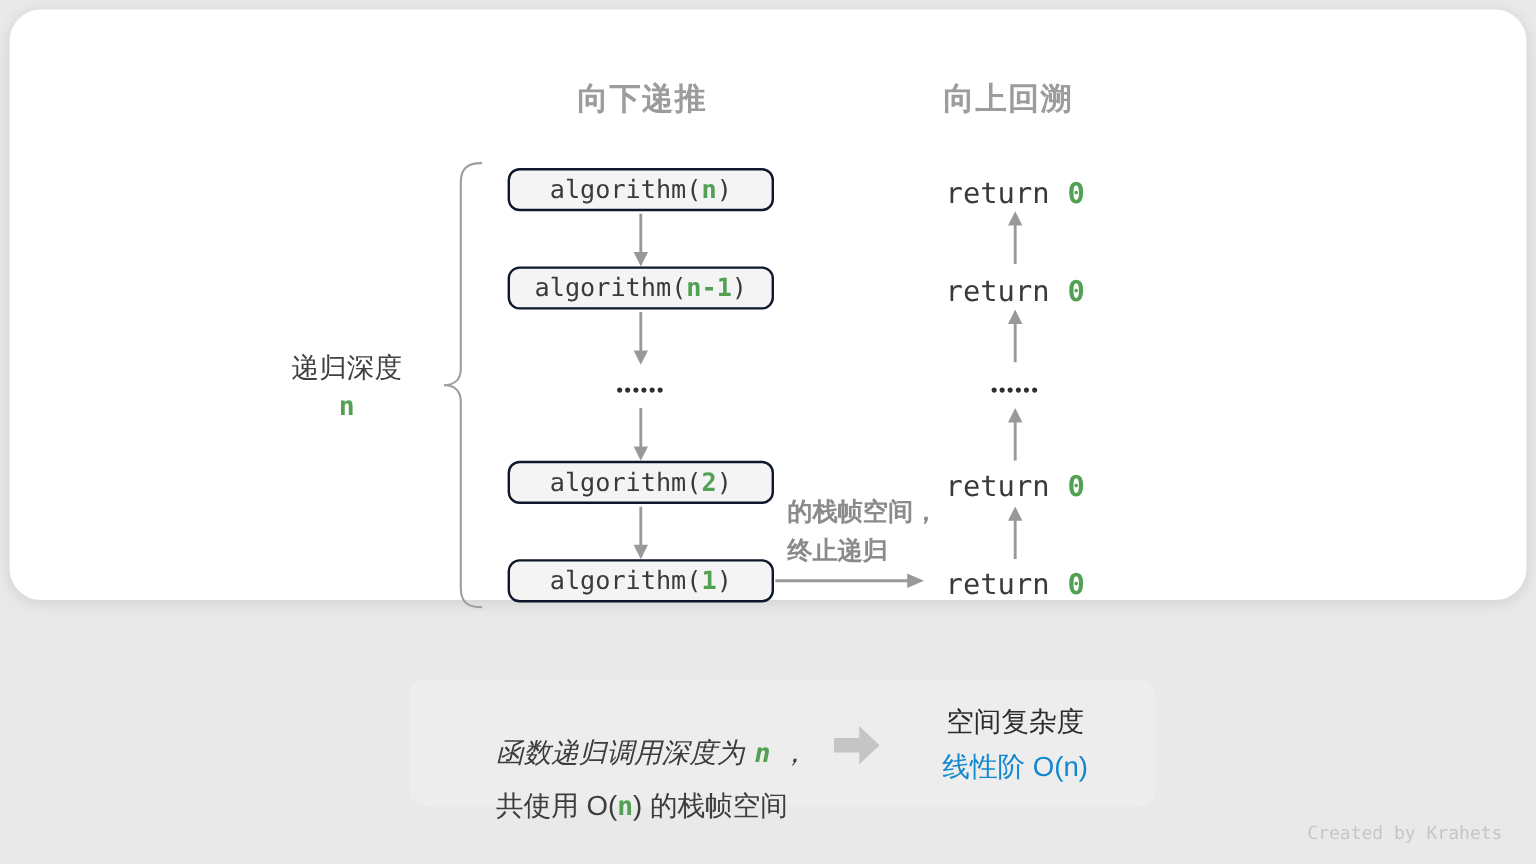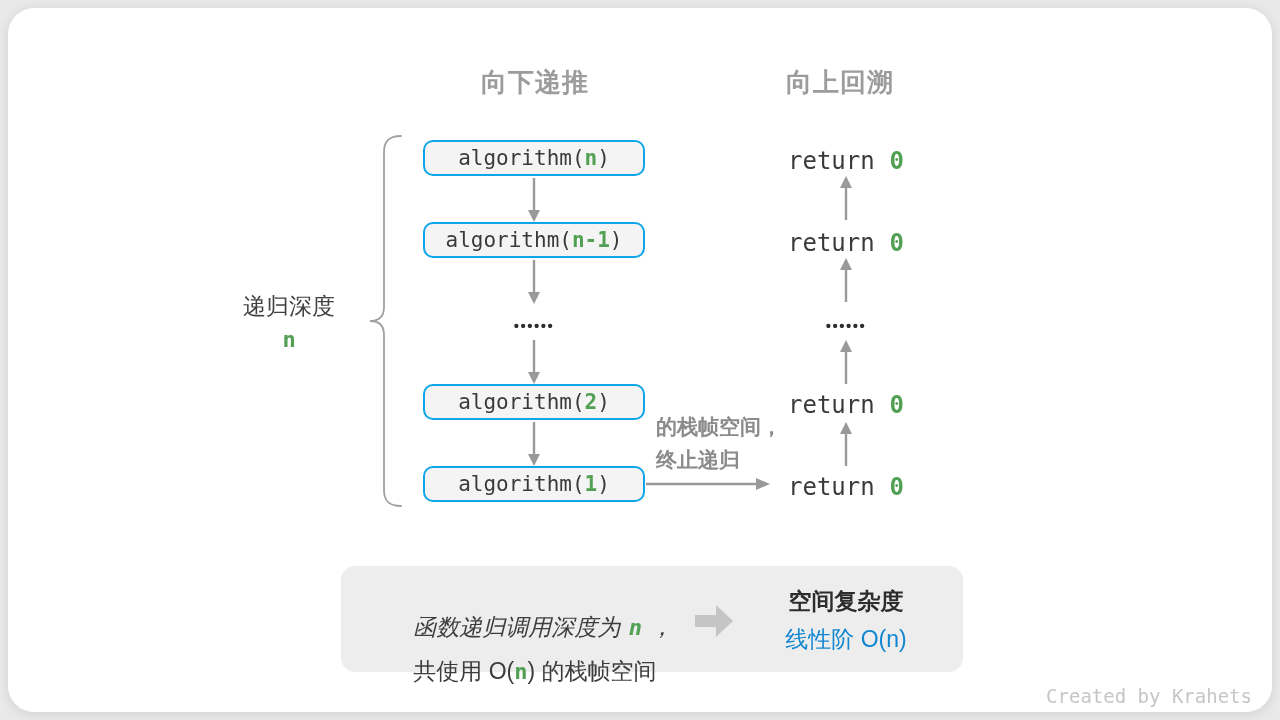--- a/index.html
+++ b/index.html
@@ -2,33 +2,33 @@
 <html><head>
 <meta charset="utf-8">
 <style>
   html, body { margin: 0; padding: 0; }
   .stage {
     position: relative; width: 1280px; height: 720px;
     background: #e9e9e9; overflow: hidden;
     font-family: "Liberation Sans", sans-serif;
   }
   .card {
-    position: absolute; left: 8px; top: 8px; width: 1264px; height: 704px;
+    position: absolute; left: 8px; top: 8px; width: 1264px; height: 492px;
     background: #ffffff; border-radius: 26px;
     box-shadow: 0 2px 12px rgba(0,0,0,0.10);
   }
   .hdr {
     position: absolute; top: 57px; width: 220px; text-align: center;
     font-size: 26px; font-weight: bold; color: #9c9c9c; letter-spacing: 1px;
   }
   .hdr-down { left: 417px; }
   .hdr-up { left: 722px; }
   .call-box {
     position: absolute; left: 415px; width: 222px; height: 36px;
-    background: #f4f4f4; border: 2px solid #0ea5e9; border-radius: 10px;
+    background: #f4f4f4; border: 2px solid #0f172a; border-radius: 10px;
     box-sizing: border-box; display: flex; align-items: center; justify-content: center;
     font-family: "DejaVu Sans Mono", monospace; font-size: 21px; color: #3a3a3a;
   }
   .green { color: #52a053; font-weight: bold; }
   .ret-row {
     position: absolute; left: 758px; width: 160px; text-align: center;
     font-family: "DejaVu Sans Mono", monospace; font-size: 24px; color: #3a3a3a;
     display: flex; justify-content: center; column-gap: 0.62em;
   }
   .dots {
@@ -63,29 +63,29 @@
   .sum-line1 { top: 577px; font-style: italic; }
   .sum-line2 { top: 621px; }
   .sum-var {
     font-family: "DejaVu Sans Mono", monospace; font-size: 22px;
   }
   .sum-line1 .sum-var { margin: 0 0.38em; }
   .block-arrow { position: absolute; left: 687px; top: 596px; }
   .block-arrow polygon { fill: #c5c5c5; }
   .result-title {
     position: absolute; left: 748px; width: 180px; top: 578px; text-align: center;
-    font-size: 23px; font-weight: bold; color: #2c2c2c;
+    font-size: 23px; font-weight: normal; color: #2c2c2c;
   }
   .result-value {
     position: absolute; left: 738px; width: 200px; top: 616px; text-align: center;
     font-size: 23px; font-weight: normal; color: #1186d1;
   }
   .credit {
     position: absolute; left: 1000px; width: 244px; top: 677px; text-align: right;
-    font-family: "DejaVu Sans Mono", monospace; font-size: 19px; color: #c6c6c6;
+    font-family: "DejaVu Sans Mono", monospace; font-size: 15px; color: #c6c6c6;
   }
 </style>
 </head>
 <body>
 
 <div class="stage">
   <div class="card">
 
     <div class="hdr hdr-down">向下递推</div>
     <div class="hdr hdr-up">向上回溯</div>

